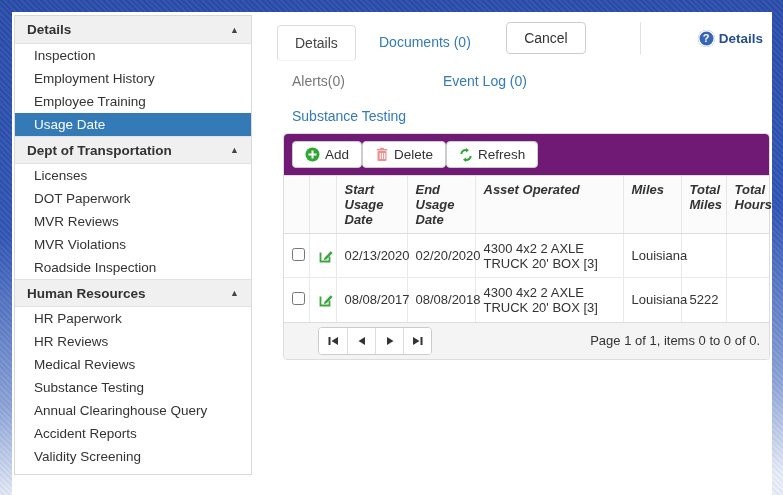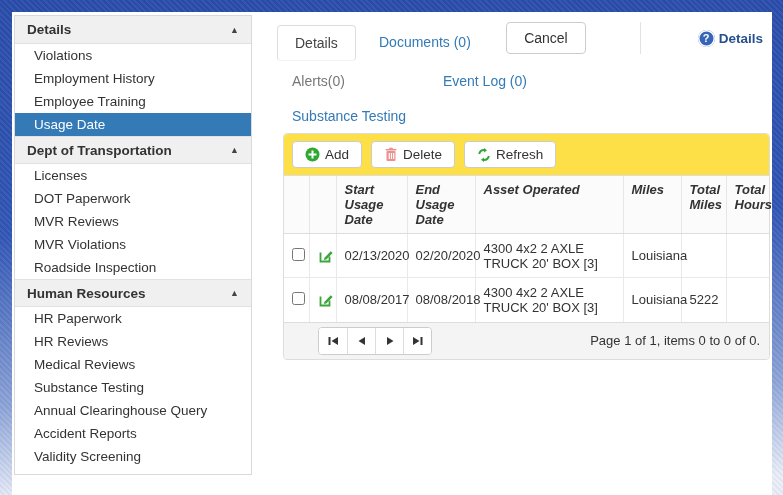--- a/index.html
+++ b/index.html
@@ -69,22 +69,22 @@
   }
   .manual-label { color:#26508f; font-weight:bold; font-size:13.5px; }
 
   
   .grid {
     position:absolute; left:271px; top:121px; width:487px;
     border:1px solid #ddd; border-radius:4px; font-size:13px; color:#333;
     background:#fff;
   }
   .grid-toolbar {
-    padding:7px 8px; background:#fde047; border-bottom:1px solid #ddd;
-    border-radius:4px 4px 0 0; display:flex; gap:9px;
+    padding:7px 8px; background:#701a75; border-bottom:1px solid #ddd;
+    border-radius:4px 4px 0 0; display:flex; 
   }
   .tb-btn {
     display:inline-flex; align-items:center; gap:5px;
     background:#fff; border:1px solid #ccc; border-radius:4px;
     padding:5px 12px; color:#333; font-size:13.5px; cursor:pointer;
     font-family:inherit;
   }
   table { width:100%; border-collapse:collapse; table-layout:fixed; }
   th {
     background:#fbfbfb; font-weight:bold; text-align:left;
@@ -118,21 +118,21 @@
 <body>
 
 <div class="window">
 
   <div class="sidebar">
     <div class="section">
       <div class="section-header">
         <span>Details</span>
         <span class="collapse-arrow">▲</span>
       </div>
-      <div class="side-item">Violations</div>
+      <div class="side-item">Inspection</div>
       <div class="side-item">Employment History</div>
       <div class="side-item">Employee Training</div>
       <div class="side-item selected">Usage Date</div>
     </div>
     <div class="section">
       <div class="section-header">
         <span>Dept of Transportation</span>
         <span class="collapse-arrow">▲</span>
       </div>
       <div class="side-item">Licenses</div>

